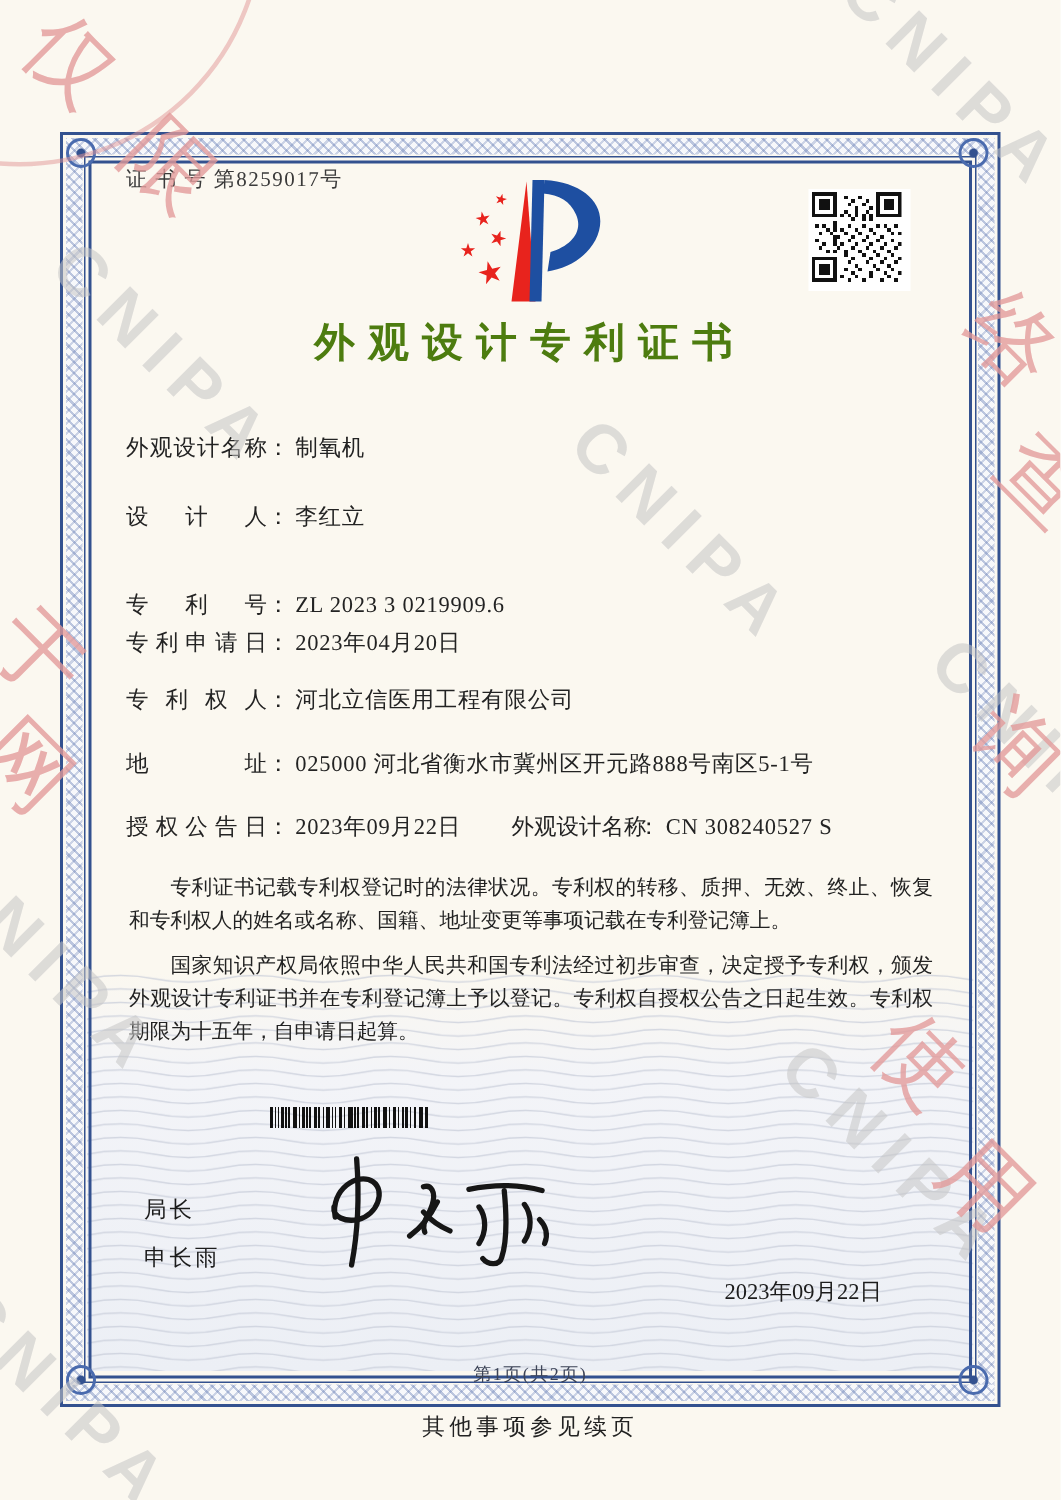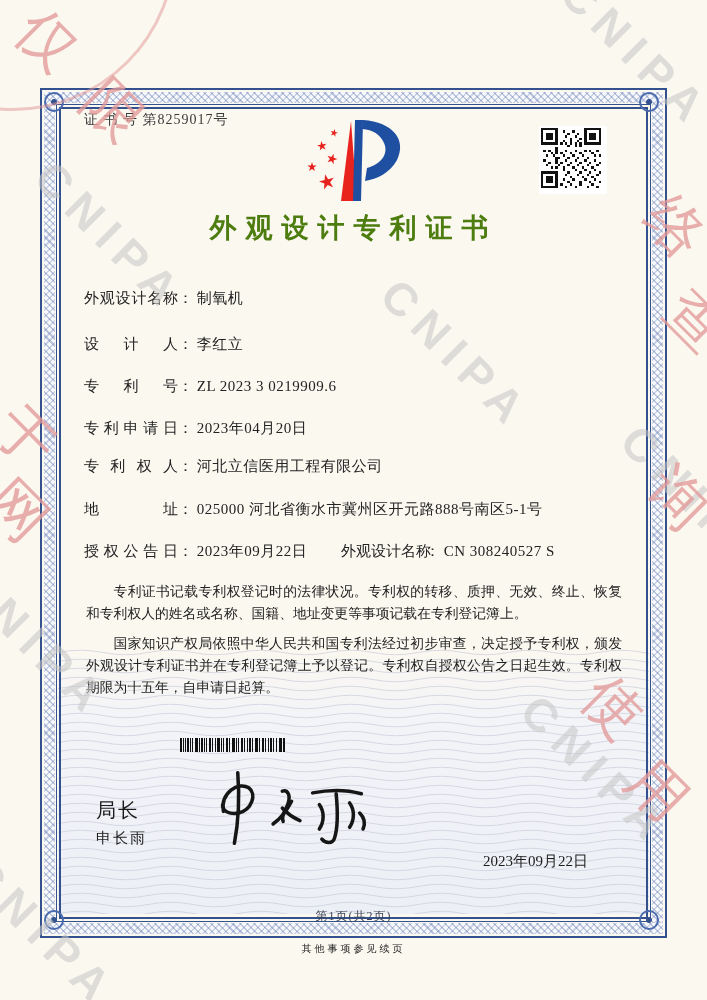--- a/index.html
+++ b/index.html
@@ -38,28 +38,28 @@
   .qr { position:absolute; left:539px; top:126px; width:64px; height:64px; background:#ffffff; padding:2px; }
   .row { position:absolute; left:84px; font-size:15px; color:#232323; white-space:nowrap; }
   .lbl { display:inline-block; width:94px; text-align:justify; text-align-last:justify; }
   .lbl2 { display:inline-block; width:84px; text-align:justify; text-align-last:justify; }
   .val { letter-spacing:0.5px; }
   .pair2 { margin-left:30px; }
   .paragraphs { position:absolute; left:86px; top:581px; width:536px;
                 font-size:13.8px; line-height:22px; text-align:justify; color:#222; }
   .paragraphs p { margin:0 0 8px 0; text-indent:2em; }
   .barcode { position:absolute; left:180px; top:738px; }
-  .director-title { position:absolute; left:96px; top:797px; font-size:20px; letter-spacing:2px; }
+  .director-title { position:absolute; left:96px; top:797px; font-size:15px; letter-spacing:2px; }
   .director-name  { position:absolute; left:96px; top:829px; font-size:15px; letter-spacing:2px; }
   .sig { position:absolute; left:210px; top:768px; }
   .issue-date { position:absolute; left:483px; top:852px; font-size:15px; }
   .page-info { position:absolute; left:0; width:707px; top:908px; text-align:center;
                font-size:12px; color:#3c4356; letter-spacing:1px; }
   .footer-note { position:absolute; left:0; width:707px; top:942px; text-align:center;
-                 font-size:10px; letter-spacing:3px; color:#222; }
+                 font-size:15px; letter-spacing:3px; color:#222; }
   
   .wm-pink { position:absolute; font-size:58px; color:#e39a9a; opacity:.78;
              transform:rotate(45deg); z-index:6; pointer-events:none; }
   .wm-gray { position:absolute; font-size:46px; font-weight:bold; letter-spacing:10px;
              color:#c6c6c6; opacity:.55; transform:rotate(45deg); transform-origin:left top;
              font-family:"Liberation Sans","DejaVu Sans",sans-serif; z-index:5; pointer-events:none; }
   .pink-arc { position:absolute; left:-150px; top:-215px; width:320px; height:320px;
               border:3px solid rgba(226,150,150,.5); border-radius:50%; z-index:6; pointer-events:none; }
 </style>
 </head>
@@ -148,21 +148,21 @@
     <div class="title">外观设计专利证书</div>
 
     <div class="row" style="top:289px">
       <span class="lbl">外观设计名称</span><span>：</span>
       <span class="val">制氧机</span>
     </div>
     <div class="row" style="top:335px">
       <span class="lbl">设计人</span><span>：</span>
       <span class="val">李红立</span>
     </div>
-    <div class="row" style="top:377px">
+    <div class="row" style="top:394px">
       <span class="lbl">专利号</span><span>：</span>
       <span class="val">ZL 2023 3 0219909.6</span>
     </div>
     <div class="row" style="top:419px">
       <span class="lbl">专利申请日</span><span>：</span>
       <span class="val">2023年04月20日</span>
     </div>
     <div class="row" style="top:457px">
       <span class="lbl">专利权人</span><span>：</span>
       <span class="val">河北立信医用工程有限公司</span>

